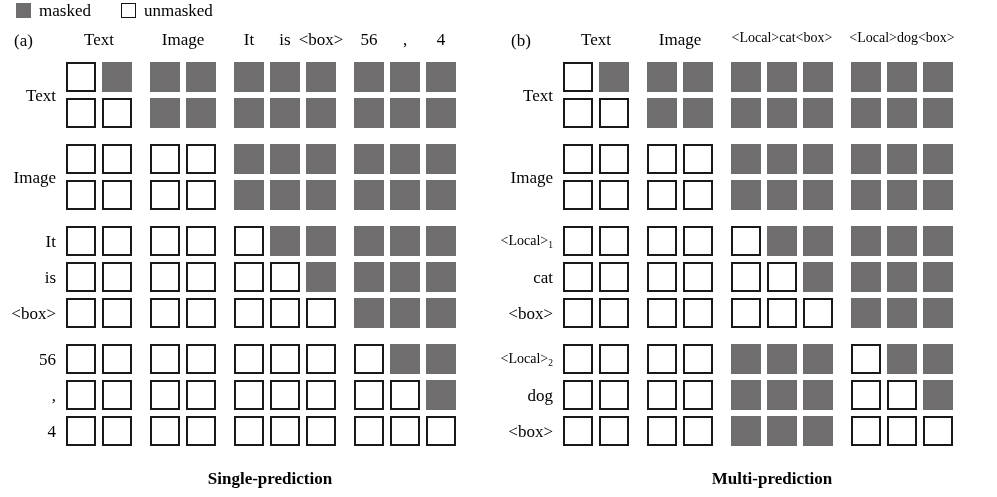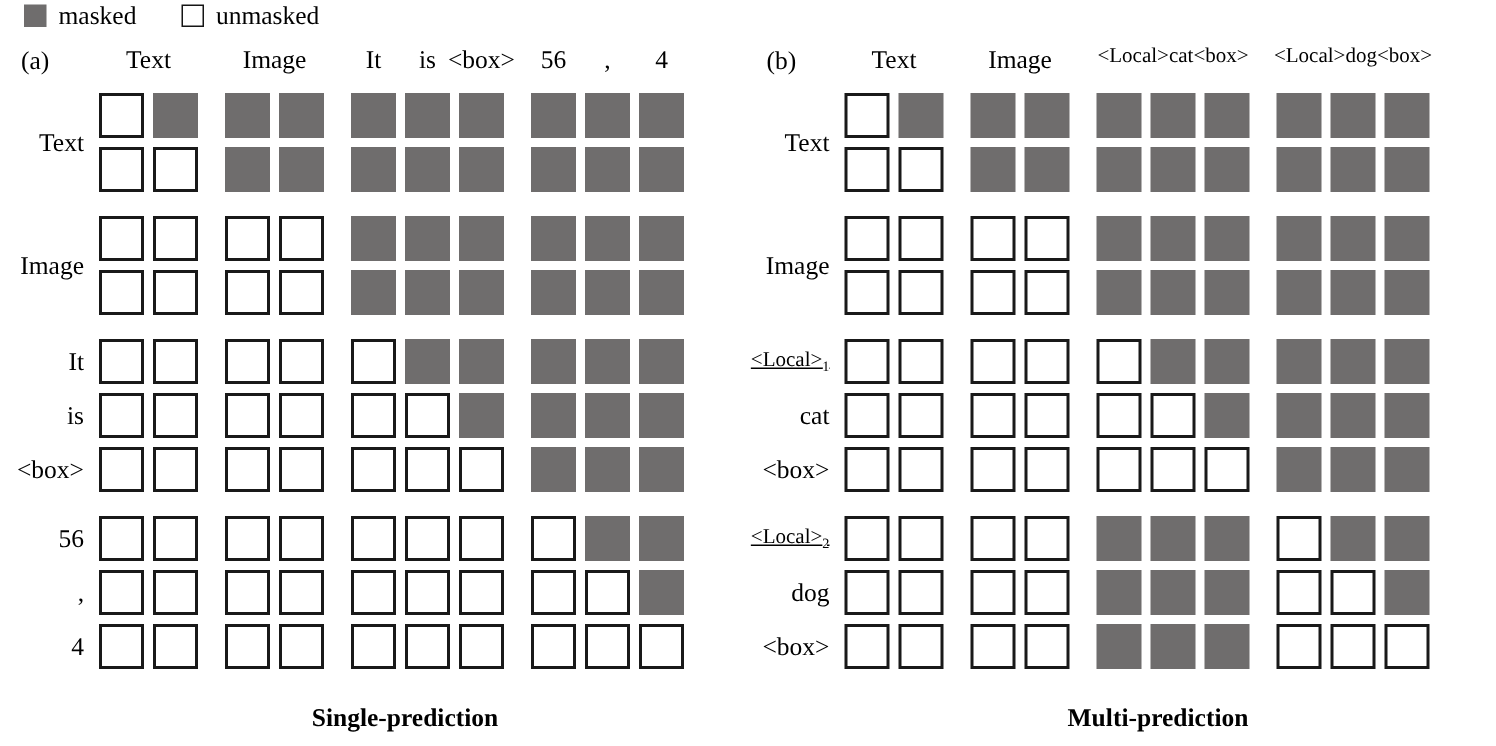--- a/index.html
+++ b/index.html
@@ -88,21 +88,21 @@
 
   
   .row-label {
     position: absolute;
     font-size: 17px;
     line-height: 1;
     white-space: nowrap;
     text-align: right;
     transform: translateY(-50%);
   }
-  .row-label.small { font-size: 14px; text-decoration: underline; }
+  .row-label.small { font-size: 14px; }
   .row-label sub {
     font-size: 0.68em;
     vertical-align: baseline;
     position: relative;
     top: 0.32em;
   }
 
   
   .cell {
     position: absolute;

